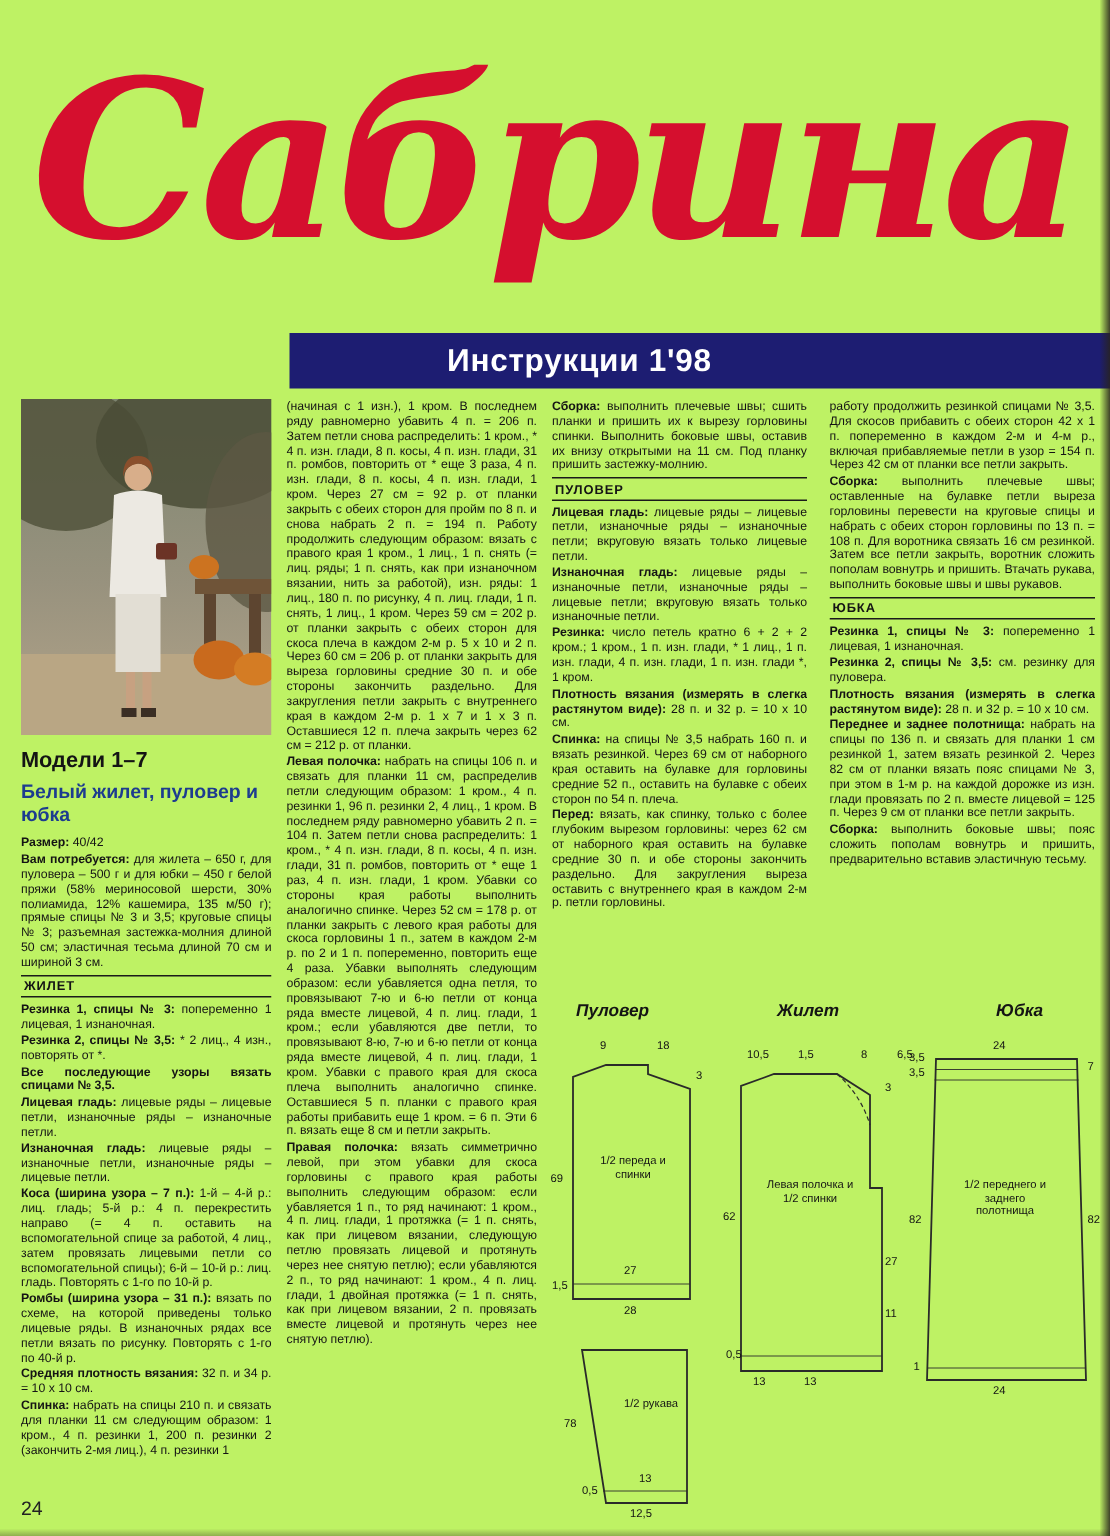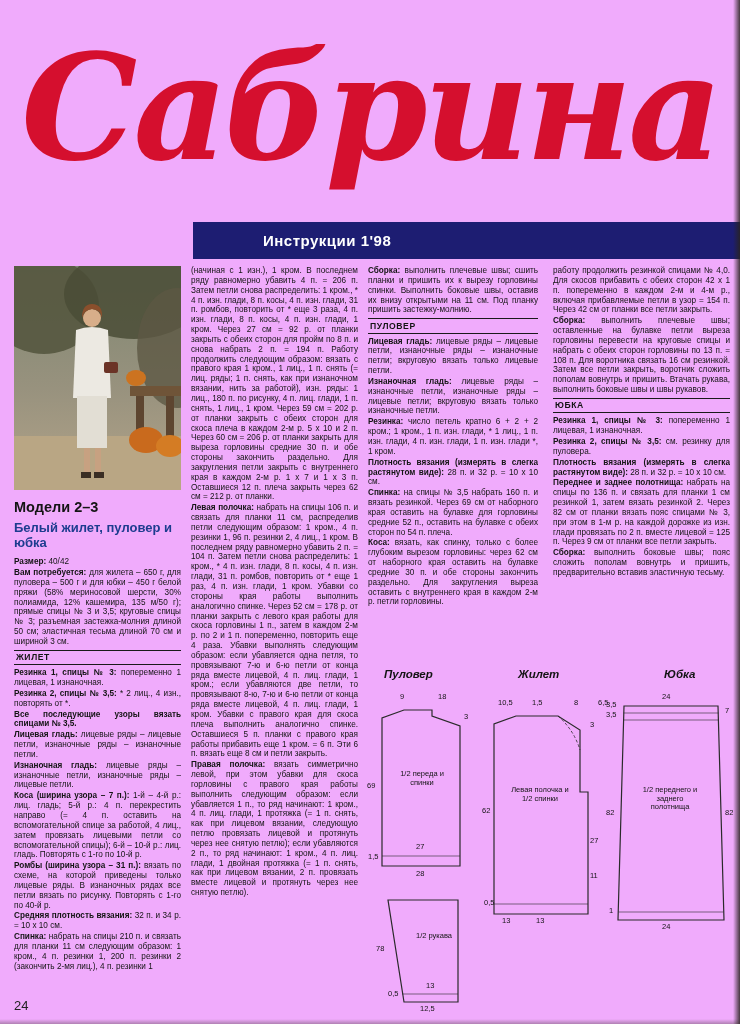--- a/index.html
+++ b/index.html
@@ -1,29 +1,29 @@
 <!DOCTYPE html>
 <html><head>
 <meta charset="utf-8">
 <style>
   * { margin:0; padding:0; box-sizing:border-box; }
   html,body { background:#6b6b6b; }
   body { font-family:"Liberation Sans", sans-serif; }
-  .page { position:relative; width:740px; height:1024px; background:#f0abfc; overflow:hidden; margin:0 auto; }
+  .page { position:relative; width:740px; height:1024px; background:#bef264; overflow:hidden; margin:0 auto; }
 
   
   .masthead {
     position:absolute; top:2px; left:0; width:740px; height:220px;
     text-align:center; font-family:"DejaVu Serif", serif; font-style:italic; font-weight:bold;
     font-size:146px; line-height:212px; color:#d50f2e; letter-spacing:-4px; white-space:nowrap;
   }
 
   
   .banner { position:absolute; left:193px; top:222px; width:547px; height:37px; background:#1d1d72; display:flex; align-items:center; }
-  .banner-text { color:#ffffff; font-size:15px; font-weight:bold; padding-left:70px; letter-spacing:0.5px; }
+  .banner-text { color:#ffffff; font-size:21px; font-weight:bold; padding-left:70px; letter-spacing:0.5px;margin-left:35px; }
 
   
   .col { position:absolute; top:266px; font-size:8.2px; line-height:1.2; color:#141414; text-align:justify; overflow:hidden; }
   #col1 { left:14px;  width:167px; height:742px; }
   #col2 { left:191px; width:167px; height:742px; }
   #col3 { left:368px; width:170px; height:402px; }
   #col4 { left:553px; width:177px; height:402px; }
   .para { margin:0 0 1px 0; }
   .para b { font-weight:bold; }
   .section-head { font-weight:bold; font-size:8.6px; border-top:1px solid #1a1a1a; border-bottom:1px solid #1a1a1a; padding:1.5px 2px; margin:3px 0; letter-spacing:0.6px; }
@@ -91,21 +91,21 @@
         <path d="M68,52 Q68,38 78,38 Q89,38 88,52 Q87,44 78,43 Q70,44 68,52 Z" fill="#8a4f2c"></path>
         <path d="M62,64 Q78,58 94,64 L97,132 L59,132 Z" fill="#ece9e2"></path>
         <rect x="63" y="130" width="30" height="52" fill="#e2ded4"></rect>
         <rect x="70" y="182" width="6" height="26" fill="#c7a181"></rect>
         <rect x="81" y="182" width="6" height="26" fill="#c7a181"></rect>
         <rect x="67" y="206" width="10" height="6" fill="#3a2e24"></rect>
         <rect x="80" y="206" width="10" height="6" fill="#3a2e24"></rect>
         <rect x="90" y="96" width="14" height="11" rx="2" fill="#6b3326"></rect>
       </g>
     </svg>
-    <div class="models-heading">Модели 2–3</div>
+    <div class="models-heading">Модели 1–7</div>
     <div class="item-heading">Белый жилет, пуловер и юбка</div>
     <div>
         <p class="para"><b>Размер: </b>40/42</p>
         <p class="para"><b>Вам потребуется: </b>для жилета – 650 г, для пуловера – 500 г и для юбки – 450 г белой пряжи (58% мериносовой шерсти, 30% полиамида, 12% кашемира, 135 м/50 г); прямые спицы № 3 и 3,5; круговые спицы № 3; разъемная застежка-молния длиной 50 см; эластичная тесьма длиной 70 см и шириной 3 см.</p>
         <div class="section-head">ЖИЛЕТ</div>
         <p class="para"><b>Резинка 1, спицы № 3: </b>попеременно 1 лицевая, 1 изнаночная.</p>
         <p class="para"><b>Резинка 2, спицы № 3,5: </b>* 2 лиц., 4 изн., повторять от *.</p>
         <p class="para"><b>Все последующие узоры вязать спицами № 3,5.</b></p>
         <p class="para"><b>Лицевая гладь: </b>лицевые ряды – лицевые петли, изнаночные ряды – изнаночные петли.</p>
         <p class="para"><b>Изнаночная гладь: </b>лицевые ряды – изнаночные петли, изнаночные ряды – лицевые петли.</p>
@@ -122,24 +122,24 @@
       <p class="para"><b>Правая полочка: </b>вязать симметрично левой, при этом убавки для скоса горловины с правого края работы выполнить следующим образом: если убавляется 1 п., то ряд начинают: 1 кром., 4 п. лиц. глади, 1 протяжка (= 1 п. снять, как при лицевом вязании, следующую петлю провязать лицевой и протянуть через нее снятую петлю); если убавляются 2 п., то ряд начинают: 1 кром., 4 п. лиц. глади, 1 двойная протяжка (= 1 п. снять, как при лицевом вязании, 2 п. провязать вместе лицевой и протянуть через нее снятую петлю).</p>
     </div>
   <div class="col" id="col3">
       <p class="para"><b>Сборка: </b>выполнить плечевые швы; сшить планки и пришить их к вырезу горловины спинки. Выполнить боковые швы, оставив их внизу открытыми на 11 см. Под планку пришить застежку-молнию.</p>
       <div class="section-head">ПУЛОВЕР</div>
       <p class="para"><b>Лицевая гладь: </b>лицевые ряды – лицевые петли, изнаночные ряды – изнаночные петли; вкруговую вязать только лицевые петли.</p>
       <p class="para"><b>Изнаночная гладь: </b>лицевые ряды – изнаночные петли, изнаночные ряды – лицевые петли; вкруговую вязать только изнаночные петли.</p>
       <p class="para"><b>Резинка: </b>число петель кратно 6 + 2 + 2 кром.; 1 кром., 1 п. изн. глади, * 1 лиц., 1 п. изн. глади, 4 п. изн. глади, 1 п. изн. глади *, 1 кром.</p>
       <p class="para"><b>Плотность вязания (измерять в слегка растянутом виде): </b>28 п. и 32 р. = 10 х 10 см.</p>
       <p class="para"><b>Спинка: </b>на спицы № 3,5 набрать 160 п. и вязать резинкой. Через 69 см от наборного края оставить на булавке для горловины средние 52 п., оставить на булавке с обеих сторон по 54 п. плеча.</p>
-      <p class="para"><b>Коса: </b>вязать, как спинку, только с более глубоким вырезом горловины: через 62 см от наборного края оставить на булавке средние 30 п. и обе стороны закончить раздельно. Для закругления выреза оставить с внутреннего края в каждом 2-м р. петли горловины.</p>
+      <p class="para"><b>Перед: </b>вязать, как спинку, только с более глубоким вырезом горловины: через 62 см от наборного края оставить на булавке средние 30 п. и обе стороны закончить раздельно. Для закругления выреза оставить с внутреннего края в каждом 2-м р. петли горловины.</p>
     </div>
   <div class="col" id="col4">
-      <p class="para">работу продолжить резинкой спицами № 4,0. Для скосов прибавить с обеих сторон 42 х 1 п. попеременно в каждом 2-м и 4-м р., включая прибавляемые петли в узор = 154 п. Через 42 см от планки все петли закрыть.</p>
+      <p class="para">работу продолжить резинкой спицами № 3,5. Для скосов прибавить с обеих сторон 42 х 1 п. попеременно в каждом 2-м и 4-м р., включая прибавляемые петли в узор = 154 п. Через 42 см от планки все петли закрыть.</p>
       <p class="para"><b>Сборка: </b>выполнить плечевые швы; оставленные на булавке петли выреза горловины перевести на круговые спицы и набрать с обеих сторон горловины по 13 п. = 108 п. Для воротника связать 16 см резинкой. Затем все петли закрыть, воротник сложить пополам вовнутрь и пришить. Втачать рукава, выполнить боковые швы и швы рукавов.</p>
       <div class="section-head">ЮБКА</div>
       <p class="para"><b>Резинка 1, спицы № 3: </b>попеременно 1 лицевая, 1 изнаночная.</p>
       <p class="para"><b>Резинка 2, спицы № 3,5: </b>см. резинку для пуловера.</p>
       <p class="para"><b>Плотность вязания (измерять в слегка растянутом виде): </b>28 п. и 32 р. = 10 х 10 см.</p>
       <p class="para"><b>Переднее и заднее полотнища: </b>набрать на спицы по 136 п. и связать для планки 1 см резинкой 1, затем вязать резинкой 2. Через 82 см от планки вязать пояс спицами № 3, при этом в 1-м р. на каждой дорожке из изн. глади провязать по 2 п. вместе лицевой = 125 п. Через 9 см от планки все петли закрыть.</p>
       <p class="para"><b>Сборка: </b>выполнить боковые швы; пояс сложить пополам вовнутрь и пришить, предварительно вставив эластичную тесьму.</p>
     </div>
 
   <div class="diagrams">

